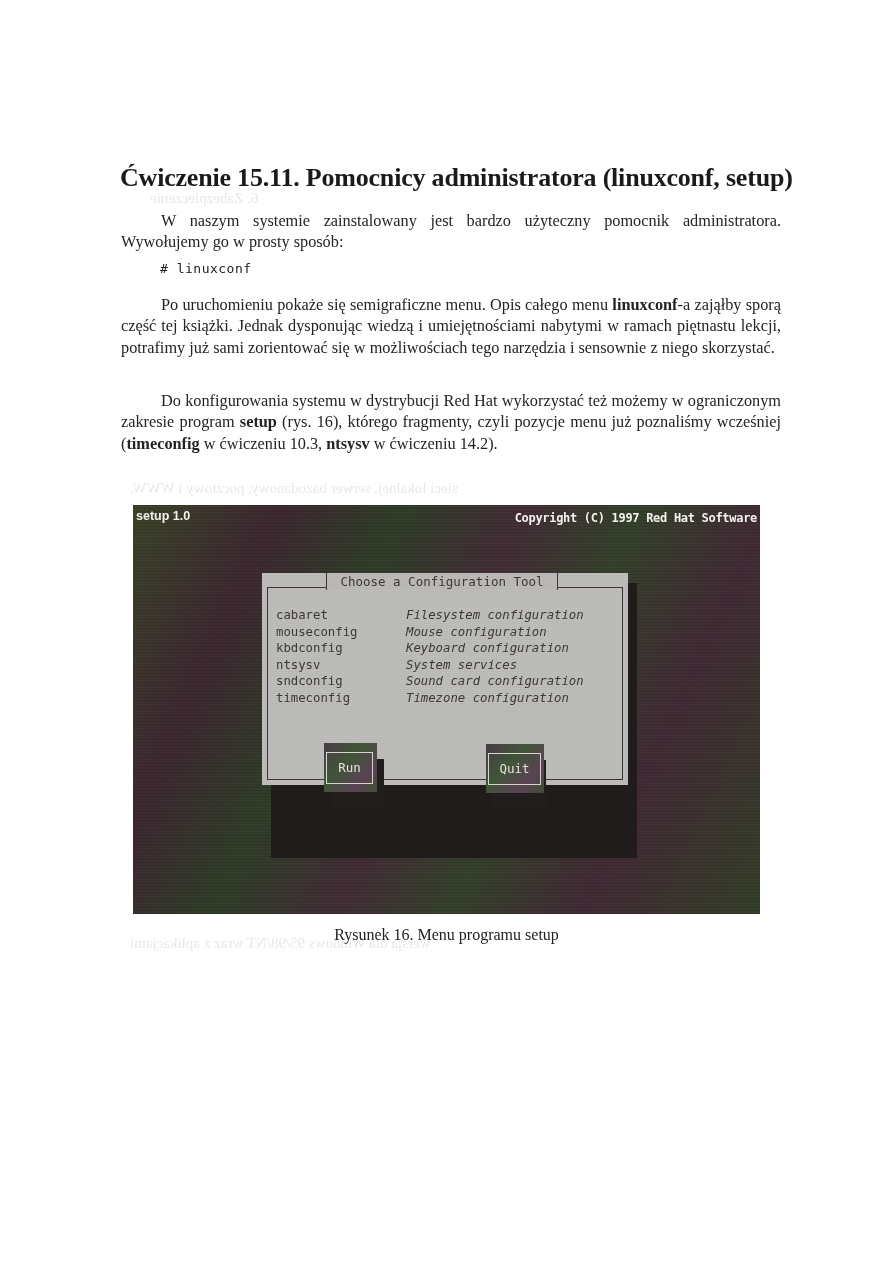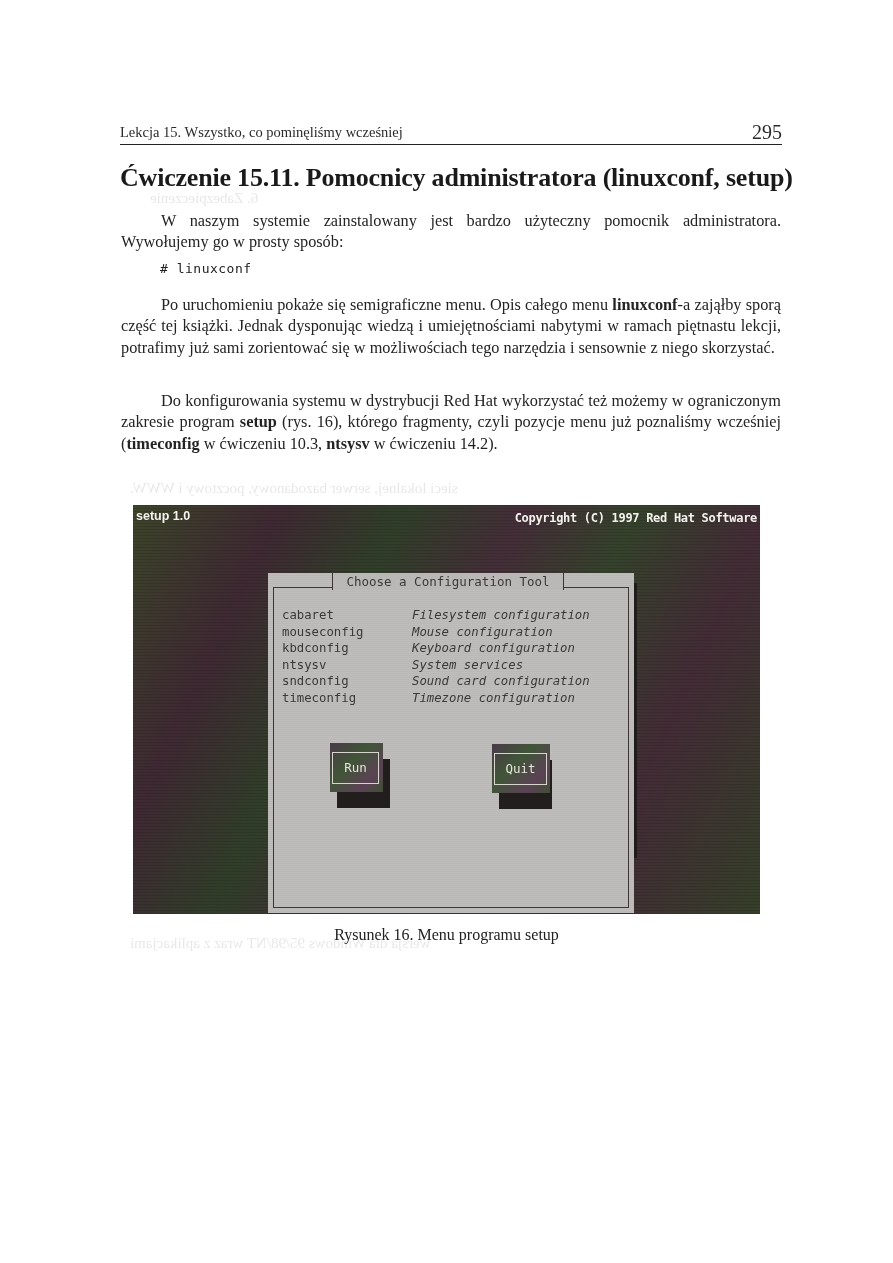--- a/index.html
+++ b/index.html
@@ -65,21 +65,21 @@
       position: absolute; top: 390px; z-index: 2;
       font-family: "DejaVu Sans Mono", monospace; font-weight: bold;
       font-size: 12.5px; color: #f4f2ee; margin-top: 28px;
     }
 
     .dlg-shadow {
       position: absolute; left: 138px; top: 78px; width: 366px; height: 275px;
       background: #201c1c; z-index: 1;
     }
     .dialog {
-      position: absolute; left: 135px; top: 68px; width: 366px; height: 340px;
+      position: absolute; left: 129px; top: 68px; width: 366px; height: 212px;
       background: #b9b8b6;
       background-image: repeating-linear-gradient(0deg, rgba(255,255,255,0.08) 0 1px, transparent 1px 2px);
       z-index: 2;
     }
     .dialog .inner-border {
       position: absolute; left: 5px; top: 14px; right: 5px; bottom: 5px;
       border: 1px solid #3a3432;
     }
     .dialog .title-box {
       position: absolute; left: 64px; top: 0px; width: 230px; height: 17px;
@@ -126,24 +126,20 @@
   </style>
 </head>
 <body>
 
 <div class="page">
 
   <div class="bleed" style="left:150px; top:190px;">6. Zabezpieczenie</div>
   <div class="bleed" style="left:130px; top:480px;">sieci lokalnej, serwer bazodanowy, pocztowy i WWW.</div>
   <div class="bleed" style="left:130px; top:935px;">wersja dla Windows 95/98/NT wraz z aplikacjami</div>
 
-  <div class="run-head">
-    <span class="title">Lekcja 15. Wszystko, co pominęliśmy wcześniej</span>
-    <span class="pageno">295</span>
-  </div>
 
   <div class="heading">Ćwiczenie 15.11. Pomocnicy administratora (linuxconf, setup)</div>
 
   <div class="para" style="top:210px;">
     <span class="indent"></span><span>W naszym systemie zainstalowany jest bardzo użyteczny pomocnik administratora. Wywołujemy go w prosty sposób:</span>
   </div>
 
   <div class="cmd"># linuxconf</div>
 
   <div class="para" style="top:294px;">

